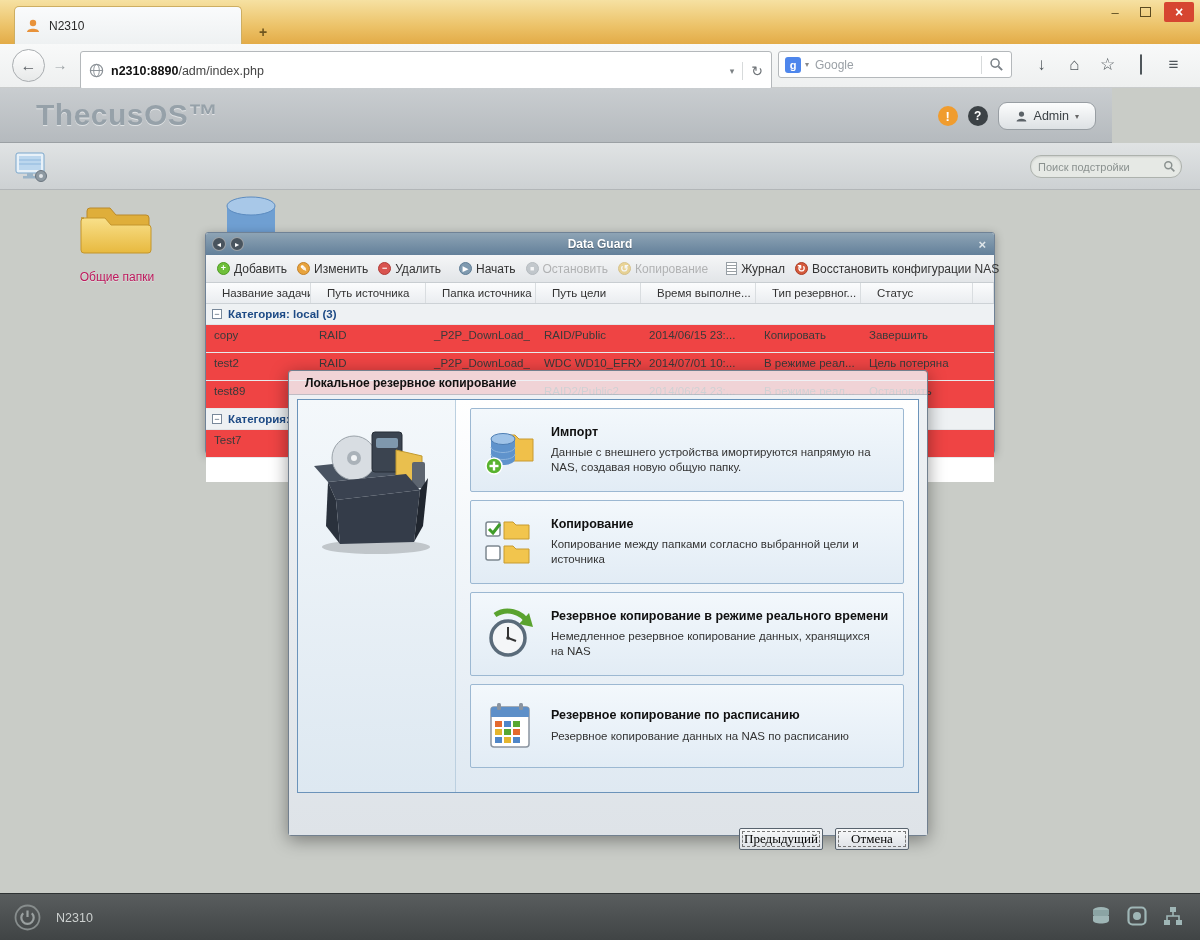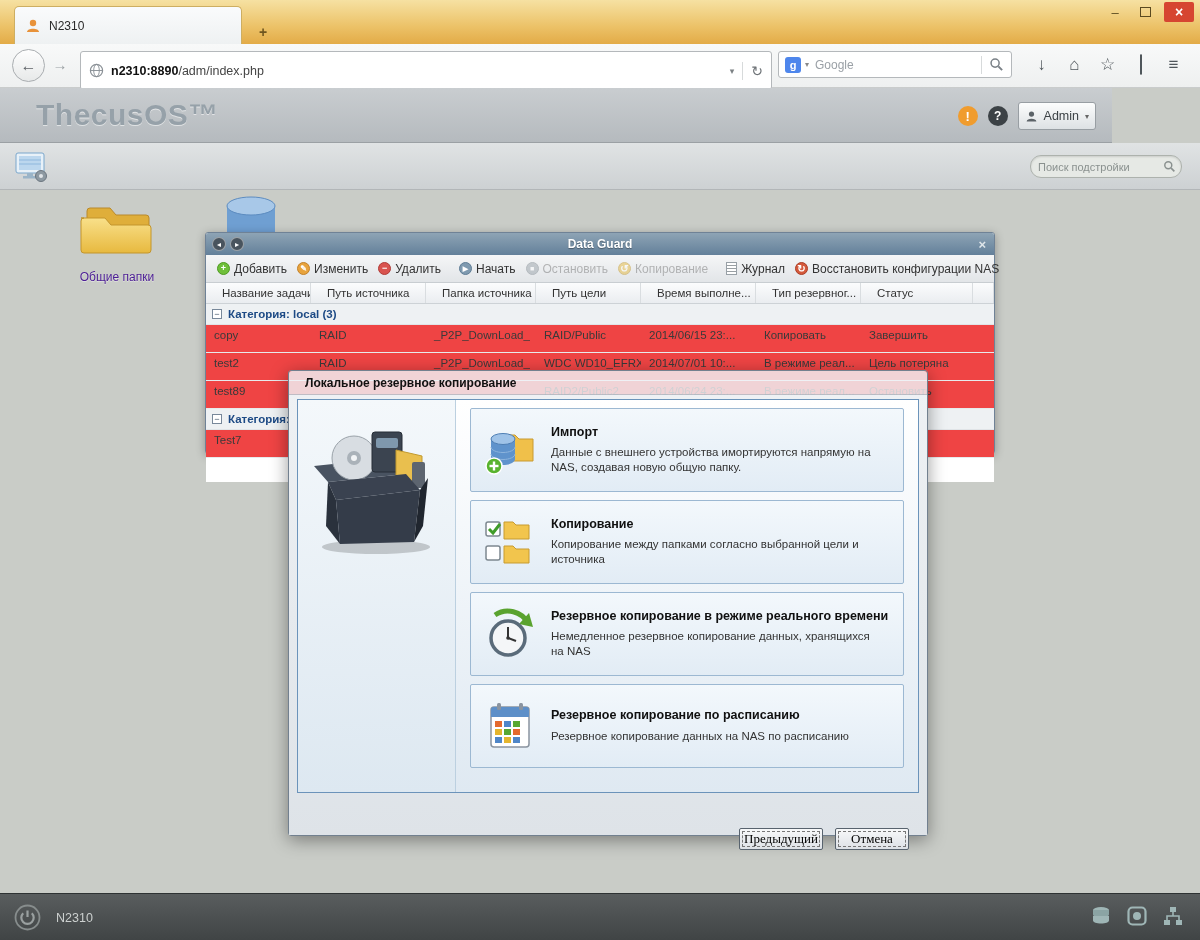--- a/index.html
+++ b/index.html
@@ -55,41 +55,41 @@
   
   .appheader{position:absolute;left:0;top:88px;width:1112px;height:55px;
     background:linear-gradient(#c9cdd0,#b5babe);border-bottom:1px solid #9ba0a4;box-sizing:border-box;}
   .logo{position:absolute;left:36px;top:10px;font-size:30px;font-weight:bold;color:#96a1a9;
     text-shadow:0 1px 0 rgba(255,255,255,.55);letter-spacing:.5px;}
   .hdr-right{position:absolute;right:16px;top:14px;display:flex;align-items:center;gap:10px;}
   .circ{width:20px;height:20px;border-radius:50%;display:flex;align-items:center;justify-content:center;
     color:#fff;font-weight:bold;}
   .circ.alert{background:#f09c2e;font-size:13px;}
   .circ.help{background:#3c4246;font-size:12px;}
-  .adminbtn{height:26px;border:1px solid #989ea3;border-radius:3px;background:linear-gradient(#fcfdfd,#dde1e4);
-    display:flex;align-items:center;gap:6px;padding:0 6px;}
+  .adminbtn{height:26px;border:1px solid #989ea3;border-radius:9px;background:linear-gradient(#fcfdfd,#dde1e4);
+    display:flex;align-items:center;gap:6px;padding:0 16px;}
   .adminbtn .lbl{font-size:12.5px;color:#3c4246;}
   .adminbtn .chev{font-size:8px;color:#666;}
 
   
   .subbar{position:absolute;left:0;top:143px;width:1200px;height:47px;
     background:linear-gradient(#e0e3e4,#cdd1d3);border-bottom:1px solid #b2b6b8;box-sizing:border-box;}
   .appicon{position:absolute;left:14px;top:7px;}
   .tweaksearch{position:absolute;right:18px;top:12px;width:152px;height:23px;background:#e6e9e5;
     border:1px solid #adb2ad;border-radius:11px;box-shadow:inset 0 1px 2px rgba(0,0,0,.12);
     display:flex;align-items:center;box-sizing:border-box;margin-left:28px;}
   .tweaksearch input{flex:1;border:none;outline:none;background:transparent;font-size:11px;color:#6d7472;
     padding-left:7px;min-width:0;}
   .tweaksearch input::placeholder{color:#8a918f;}
   .tweaksearch .mag{padding:0 5px;display:flex;}
 
   
   .desktop{position:absolute;left:0;top:190px;width:1200px;height:703px;background:#c9ccc7;}
   .dicon{position:absolute;left:52px;top:10px;width:130px;text-align:center;}
-  .dicon .lbl{margin-top:4px;font-size:12px;color:#4c1d95;text-shadow:0 1px 0 rgba(255,255,255,.4);}
+  .dicon .lbl{margin-top:4px;font-size:12px;color:#be185d;text-shadow:0 1px 0 rgba(255,255,255,.4);}
   .cyl{position:absolute;left:222px;top:4px;z-index:1;}
 
   
   .dgwin{position:absolute;left:205px;top:42px;width:790px;height:222px;background:#fff;
     border:1px solid #6f8296;border-radius:3px;box-shadow:0 2px 10px rgba(0,0,0,.3);z-index:2;box-sizing:border-box;}
   .dg-tb{height:22px;background:linear-gradient(#8ea4b5,#63809a);border-radius:2px 2px 0 0;
     position:relative;display:flex;align-items:center;justify-content:center;}
   .dg-title{font-size:12px;font-weight:bold;color:#fff;text-shadow:0 1px 1px rgba(0,0,0,.35);}
   .dg-navs{position:absolute;left:6px;top:4px;display:flex;gap:4px;}
   .dg-nav{width:14px;height:14px;border-radius:50%;background:#49545e;border:1px solid rgba(255,255,255,.45);

